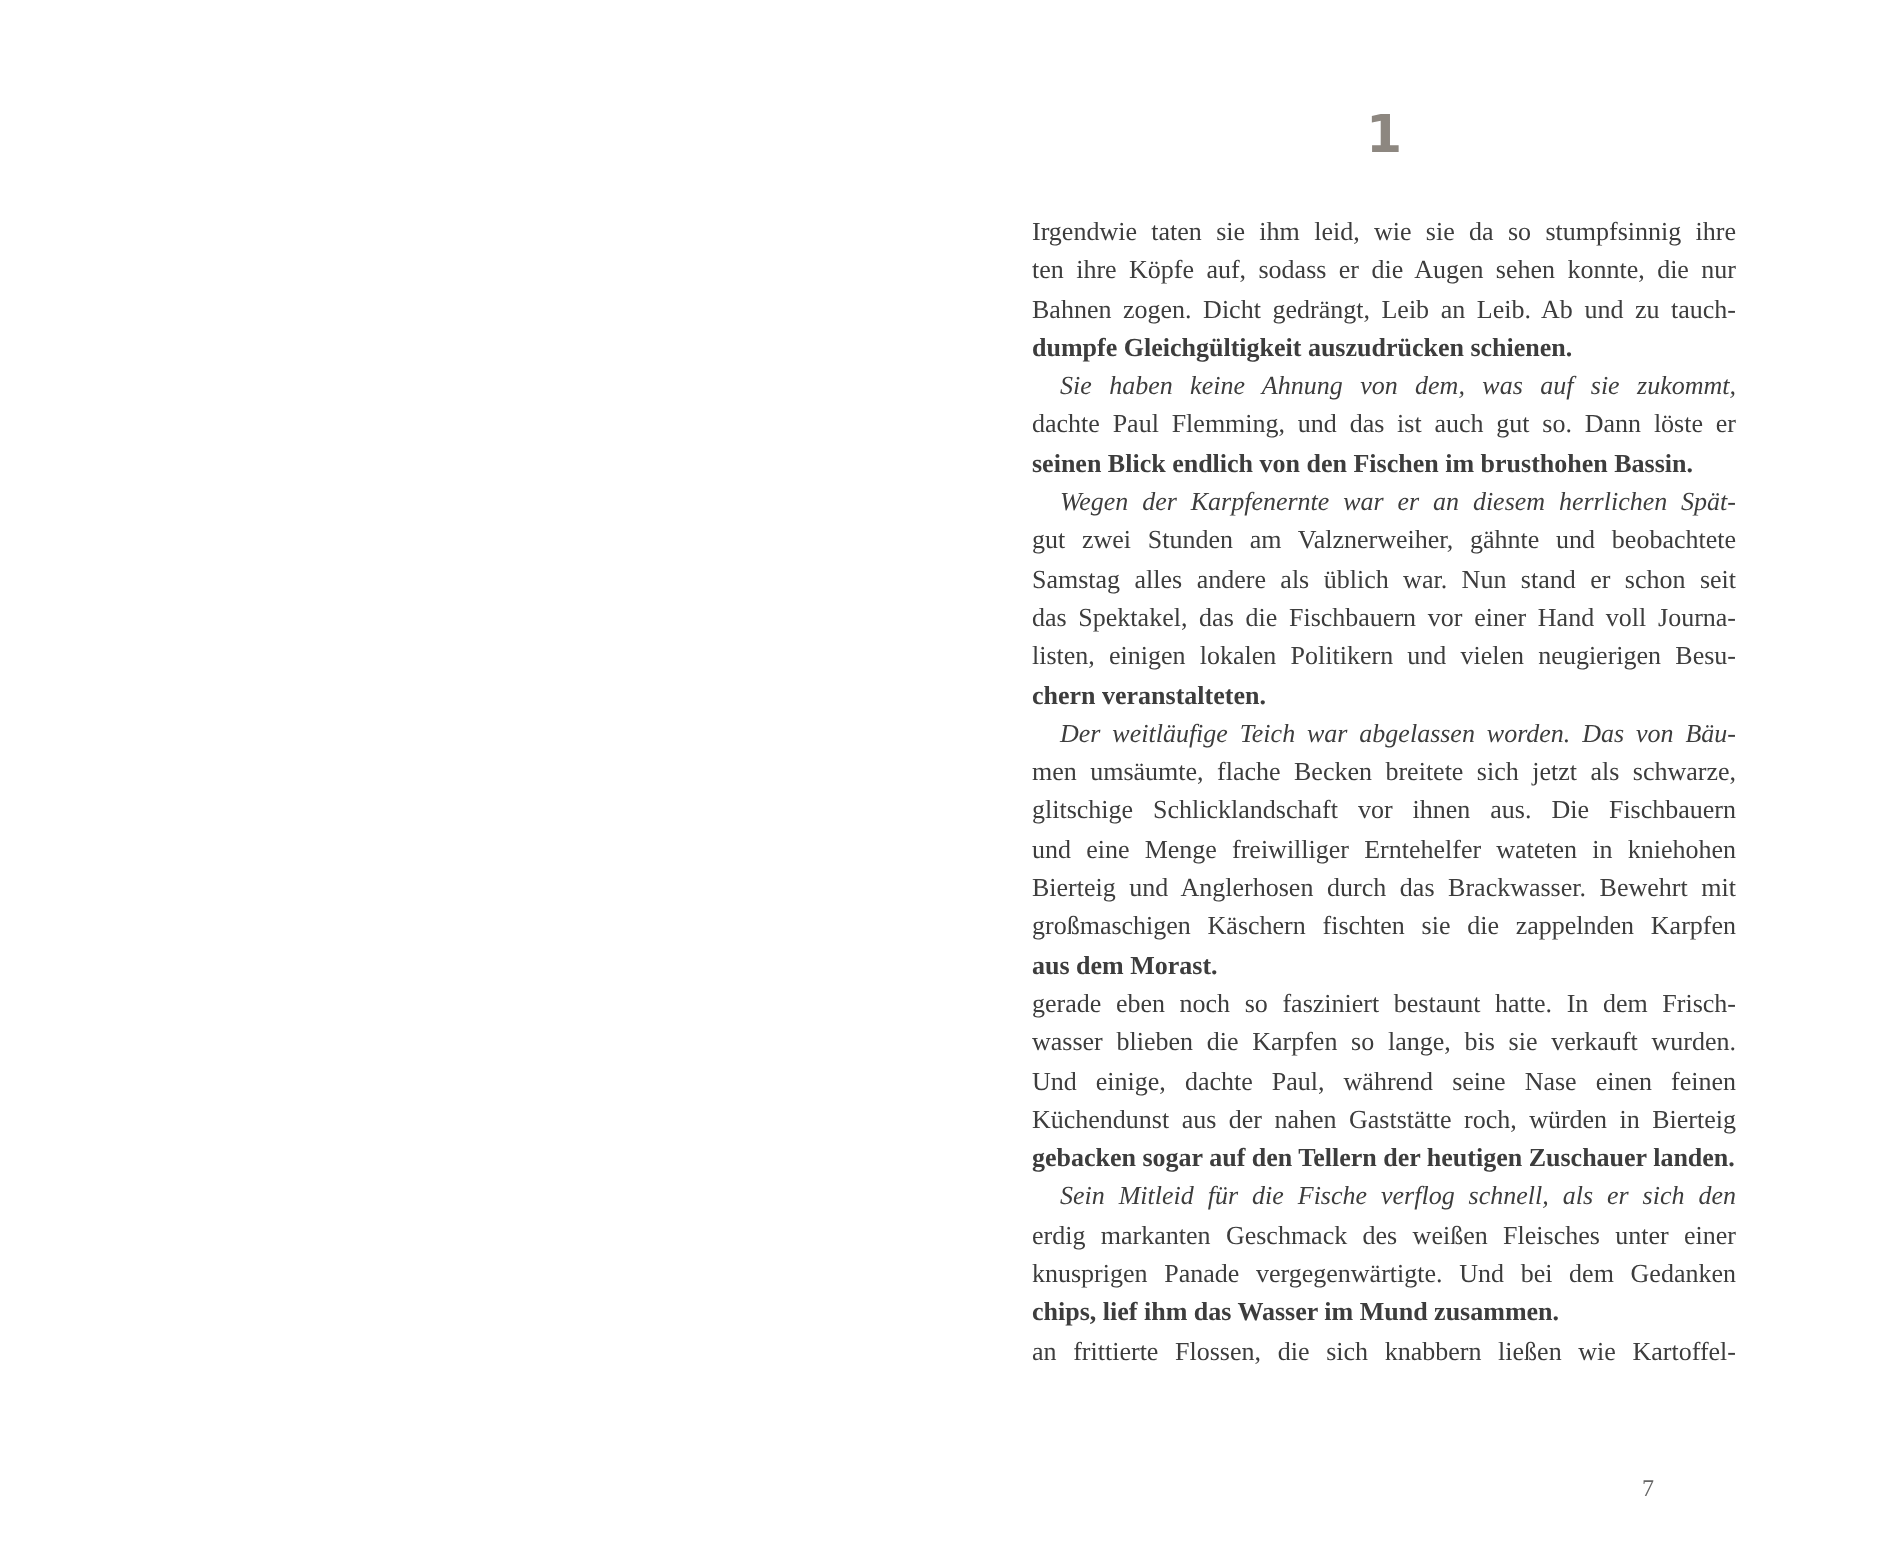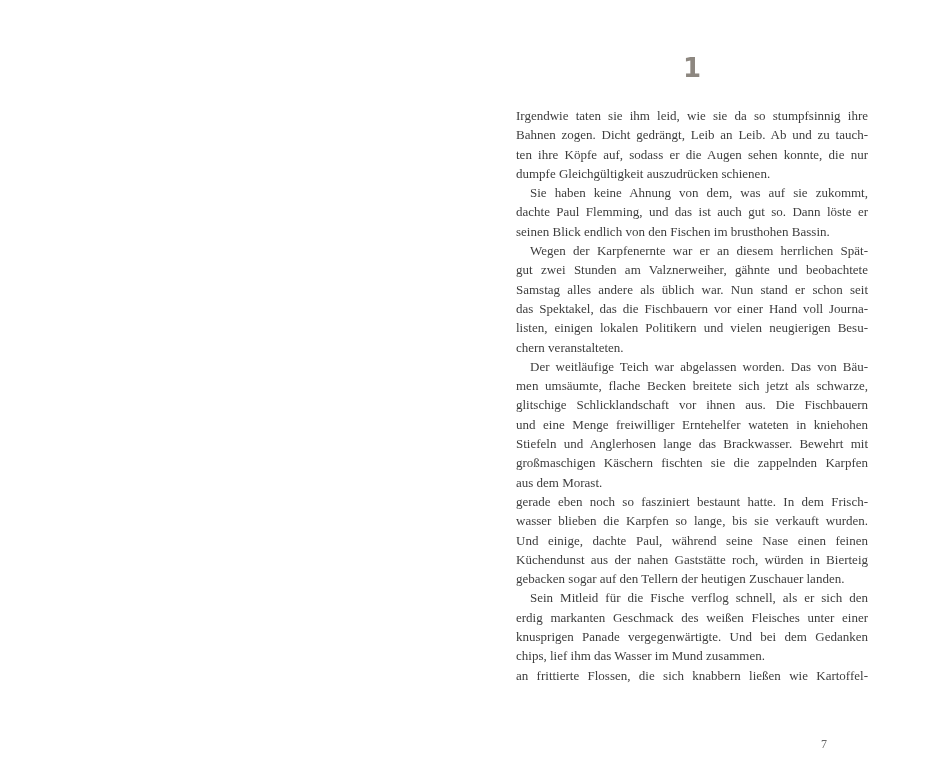--- a/index.html
+++ b/index.html
@@ -43,66 +43,68 @@
     margin: 0;
   }
   .line {
     text-align: justify;
     text-align-last: justify;
     text-justify: inter-word;
     white-space: normal;
   }
   .line.last {
     text-align-last: left;
+    font-weight: bold;
   }
   .line.indent {
     text-indent: 14px;
+    font-style: italic;
   }
   .page-number {
     position: absolute;
     left: 810px;
     top: 737px;
     width: 28px;
     text-align: center;
     font-size: 12px;
     line-height: 14px;
     color: var(--pagenum-color, #666666);
   }
 </style>
 </head>
 <body style="--bg: #ffffff; --body-color: #3d3d3d; --chapter-color: #8d8780; --pagenum-color: #666666;">
 
 <div class="book-page">
   <div class="chapter-number">1</div>
   <div class="text-block">
       <div class="paragraph">
         <div class="line">Irgendwie taten sie ihm leid, wie sie da so stumpfsinnig ihre</div>
+        <div class="line">ten ihre Köpfe auf, sodass er die Augen sehen konnte, die nur</div>
         <div class="line">Bahnen zogen. Dicht gedrängt, Leib an Leib. Ab und zu tauch-</div>
-        <div class="line">ten ihre Köpfe auf, sodass er die Augen sehen konnte, die nur</div>
         <div class="line last">dumpfe Gleichgültigkeit auszudrücken schienen.</div>
       </div>
       <div class="paragraph">
         <div class="line indent">Sie haben keine Ahnung von dem, was auf sie zukommt,</div>
         <div class="line">dachte Paul Flemming, und das ist auch gut so. Dann löste er</div>
         <div class="line last">seinen Blick endlich von den Fischen im brusthohen Bassin.</div>
       </div>
       <div class="paragraph">
         <div class="line indent">Wegen der Karpfenernte war er an diesem herrlichen Spät-</div>
         <div class="line">gut zwei Stunden am Valznerweiher, gähnte und beobachtete</div>
         <div class="line">Samstag alles andere als üblich war. Nun stand er schon seit</div>
         <div class="line">das Spektakel, das die Fischbauern vor einer Hand voll Journa-</div>
         <div class="line">listen, einigen lokalen Politikern und vielen neugierigen Besu-</div>
         <div class="line last">chern veranstalteten.</div>
       </div>
       <div class="paragraph">
         <div class="line indent">Der weitläufige Teich war abgelassen worden. Das von Bäu-</div>
         <div class="line">men umsäumte, flache Becken breitete sich jetzt als schwarze,</div>
         <div class="line">glitschige Schlicklandschaft vor ihnen aus. Die Fischbauern</div>
         <div class="line">und eine Menge freiwilliger Erntehelfer wateten in kniehohen</div>
-        <div class="line">Stiefeln und Anglerhosen lange das Brackwasser. Bewehrt mit</div>
+        <div class="line">Bierteig und Anglerhosen durch das Brackwasser. Bewehrt mit</div>
         <div class="line">großmaschigen Käschern fischten sie die zappelnden Karpfen</div>
         <div class="line last">aus dem Morast.</div>
       </div>
       <div class="paragraph">
         <div class="line">gerade eben noch so fasziniert bestaunt hatte. In dem Frisch-</div>
         <div class="line">wasser blieben die Karpfen so lange, bis sie verkauft wurden.</div>
         <div class="line">Und einige, dachte Paul, während seine Nase einen feinen</div>
         <div class="line">Küchendunst aus der nahen Gaststätte roch, würden in Bierteig</div>
         <div class="line last">gebacken sogar auf den Tellern der heutigen Zuschauer landen.</div>
       </div>

